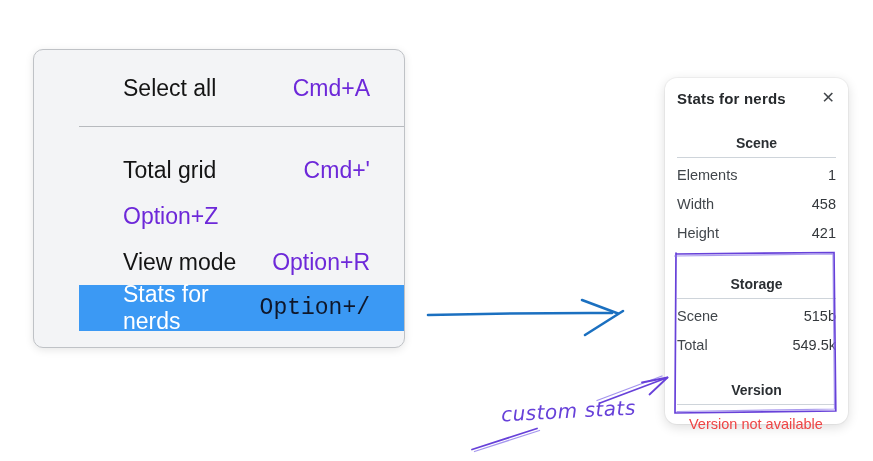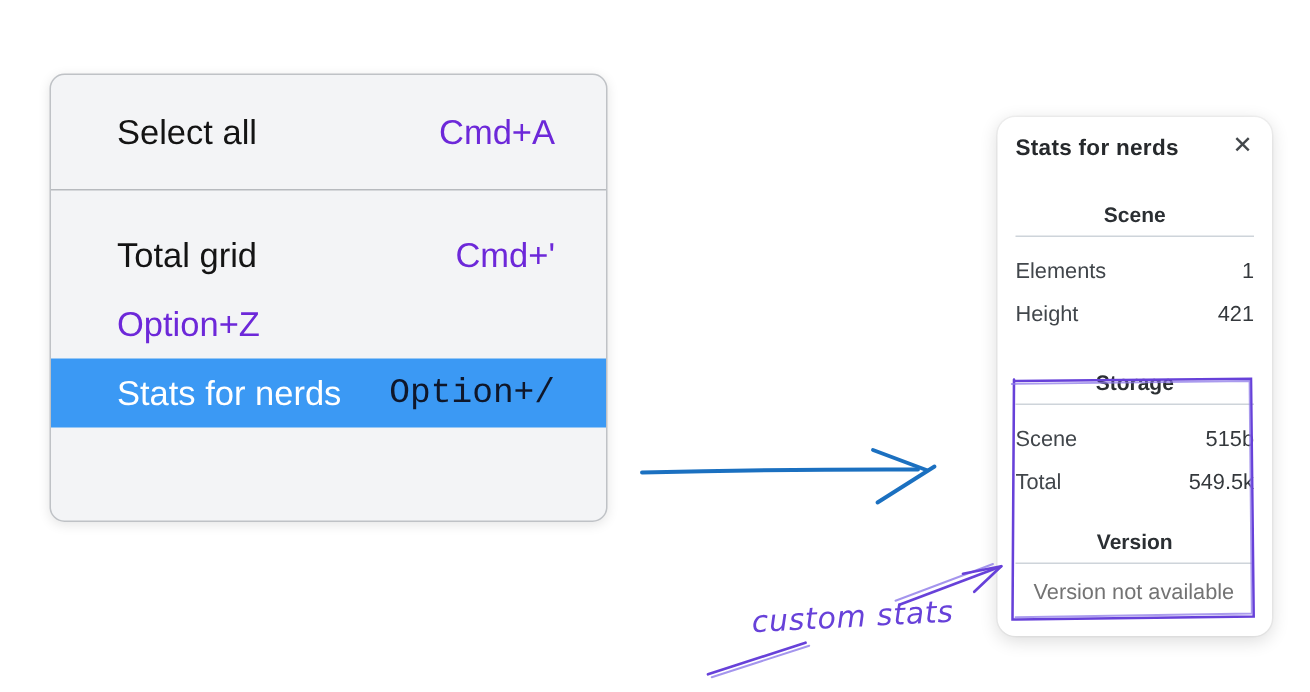--- a/index.html
+++ b/index.html
@@ -7,21 +7,21 @@
     width:873px;height:461px;position:relative;background:#ffffff;
     font-family:"Liberation Sans",sans-serif;overflow:hidden;
   }
 
   
   .context-menu{
     position:absolute;left:33px;top:49px;width:372px;height:299px;
     box-sizing:border-box;background:#f3f4f6;
     border:1.5px solid #bfc2c6;border-radius:10px;
     box-shadow:0 2px 8px rgba(0,0,0,.10);
-    display:flex;flex-direction:column;
+    display:flex;flex-direction:column;padding-left:45px;
   }
   .menu-section-1{height:76px;display:flex;flex-direction:column;justify-content:center;}
   .menu-divider{border:none;border-top:1px solid #b7babe;margin:0;width:100%;}
   .menu-section-2{padding-top:20px;padding-bottom:15px;}
   .menu-item{
     height:46px;display:flex;align-items:center;justify-content:space-between;
     padding:0 34px 0 44px;font-size:23px;color:#141414;cursor:default;
   }
   .menu-section-1 .menu-item{height:46px;}
   .mi-shortcut{color:#6d28d9;}
@@ -39,24 +39,24 @@
   .panel-title{font-weight:bold;font-size:15px;color:#26292c;letter-spacing:.2px;}
   .panel-close{
     font-size:16px;color:#43474b;line-height:16px;cursor:pointer;
     background:none;border:none;padding:0 1px;font-family:"Liberation Sans",sans-serif;
   }
   .sec-header{text-align:center;font-weight:bold;font-size:14px;color:#2b2f33;height:18px;line-height:18px;}
   .sec-header.scene{margin-top:26px;}
   .sec-header.storage{margin-top:28px;}
   .sec-header.version{margin-top:22px;}
   .panel-hr{border:none;border-top:1px solid #ced4da;margin:5px 0 2px 0;}
-  .stat-row{display:flex;justify-content:space-between;align-items:flex-end;height:29px;}
+  .stat-row{display:flex;justify-content:space-between;align-items:center;height:29px;}
   .stat-label{color:#41464b;}
   .stat-value{color:#34383c;}
-  .version-note{margin-top:9px;height:20px;line-height:20px;color:#737373;white-space:nowrap;padding-left:12px;}
+  .version-note{margin-top:9px;height:20px;line-height:20px;color:#ef4444;white-space:nowrap;padding-left:12px;}
 
   
   .annotation-text{
     position:absolute;left:501px;top:398px;width:170px;
     font-family:"DejaVu Sans",sans-serif;font-style:italic;font-weight:500;
     font-size:20px;letter-spacing:.5px;color:#6741d9;
     transform:rotate(-3deg);white-space:nowrap;
   }
 
   .overlay{position:absolute;left:0;top:0;width:873px;height:461px;pointer-events:none;}
@@ -73,38 +73,46 @@
   </div>
   <hr class="menu-divider">
   <div class="menu-section-2">
     <div class="menu-item">
       <span class="mi-label">Total grid</span>
       <span class="mi-shortcut">Cmd+'</span>
     </div>
     <div class="menu-item">
       <span class="mi-shortcut">Option+Z</span>
     </div>
+    <div class="menu-item">
+      <span class="mi-label">View mode</span>
+      <span class="mi-shortcut">Option+R</span>
+    </div>
     <div class="menu-item selected">
       <span class="mi-label">Stats for nerds</span>
       <span class="mi-shortcut">Option+/</span>
     </div>
   </div>
 </div>
 
 <div class="stats-panel">
   <div class="panel-header">
     <span class="panel-title">Stats for nerds</span>
     <button class="panel-close">✕</button>
   </div>
 
   <div class="sec-header scene">Scene</div>
   <hr class="panel-hr">
   <div class="stat-row">
     <span class="stat-label">Elements</span>
     <span class="stat-value">1</span>
+  </div>
+  <div class="stat-row">
+    <span class="stat-label">Width</span>
+    <span class="stat-value">458</span>
   </div>
   <div class="stat-row">
     <span class="stat-label">Height</span>
     <span class="stat-value">421</span>
   </div>
 
   <div class="sec-header storage">Storage</div>
   <hr class="panel-hr">
   <div class="stat-row">
     <span class="stat-label">Scene</span>

